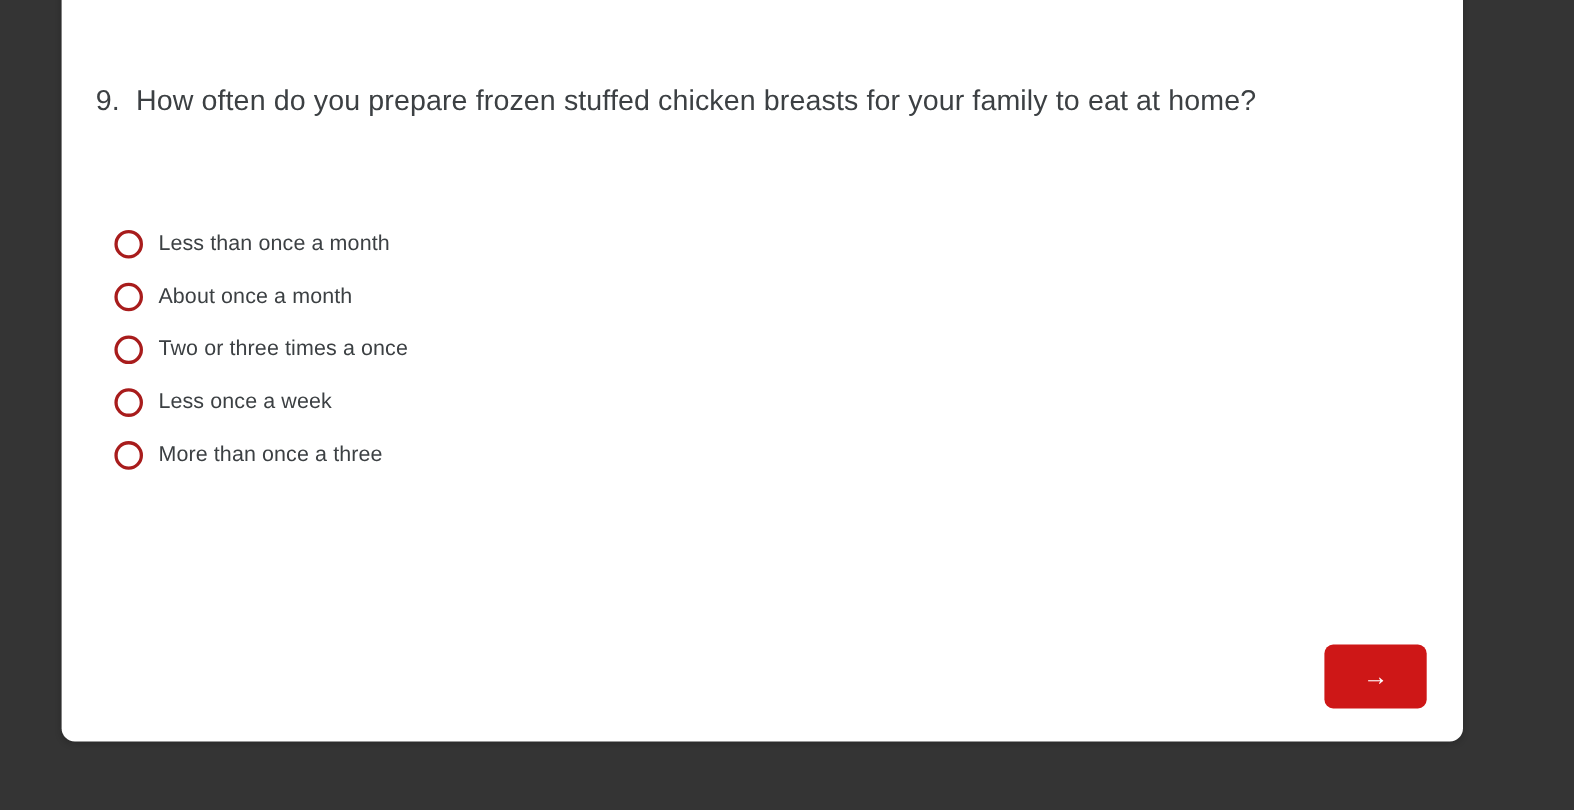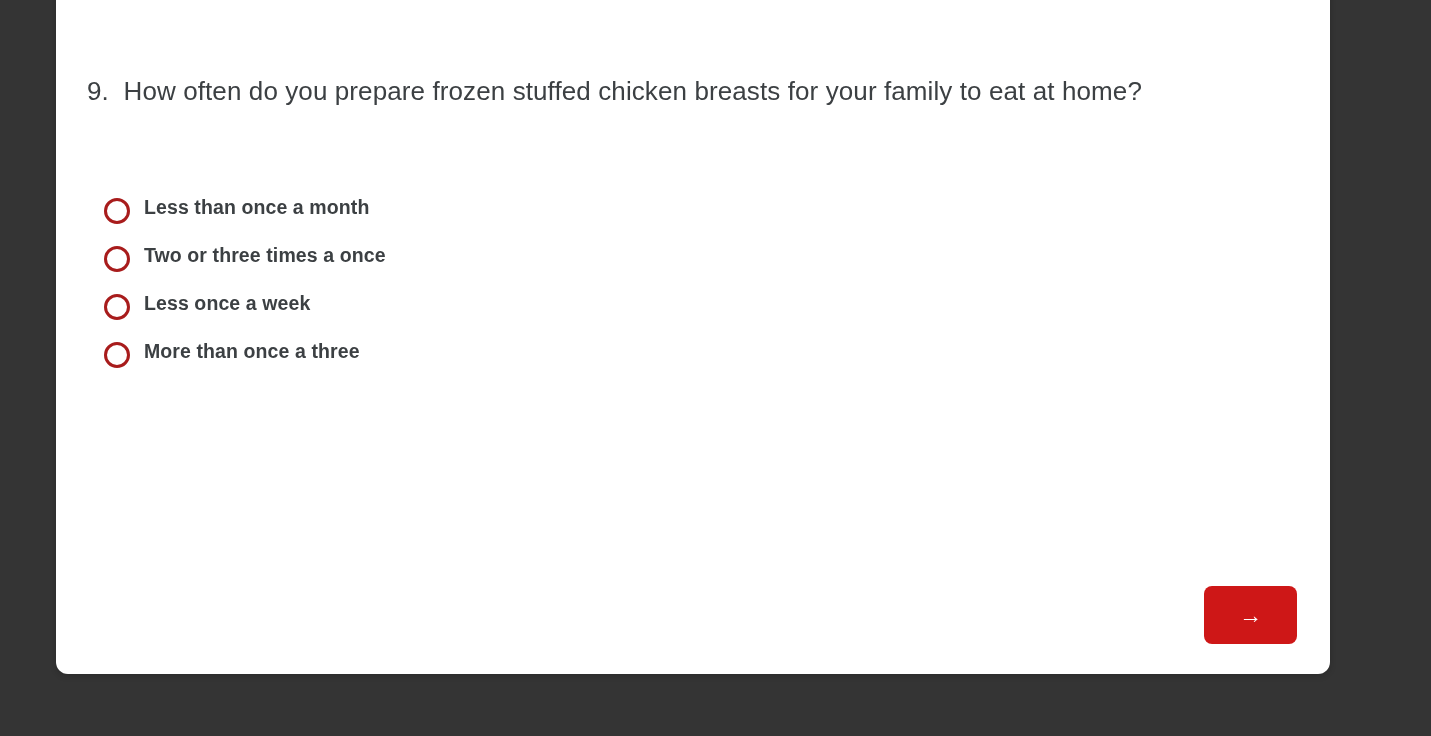--- a/index.html
+++ b/index.html
@@ -46,24 +46,23 @@
 
   #options-list {
     position: absolute;
     left: 48px;
     top: 218px;
     width: 900px;
   }
 
   .option-row {
     display: flex;
-    align-items: flex-start;
+    align-items: center;
     height: 48px;
     cursor: pointer;
-    font-weight: bold;
   }
 
   .radio-circle {
     width: 26px;
     height: 26px;
     border-radius: 50%;
     border: 3px solid #a81c1c;
     box-sizing: border-box;
     flex: 0 0 auto;
   }
@@ -112,20 +111,24 @@
     <p id="question-text">9.  How often do you prepare frozen stuffed chicken breasts for your family to eat at home?</p>
   </div>
 
   <div id="options-list">
 
     <div class="option-row">
       <span class="radio-circle"></span>
       <span class="option-label">Less than once a month</span>
     </div>
 
+    <div class="option-row">
+      <span class="radio-circle"></span>
+      <span class="option-label">About once a month</span>
+    </div>
 
     <div class="option-row">
       <span class="radio-circle"></span>
       <span class="option-label">Two or three times a once</span>
     </div>
 
     <div class="option-row">
       <span class="radio-circle"></span>
       <span class="option-label">Less once a week</span>
     </div>

